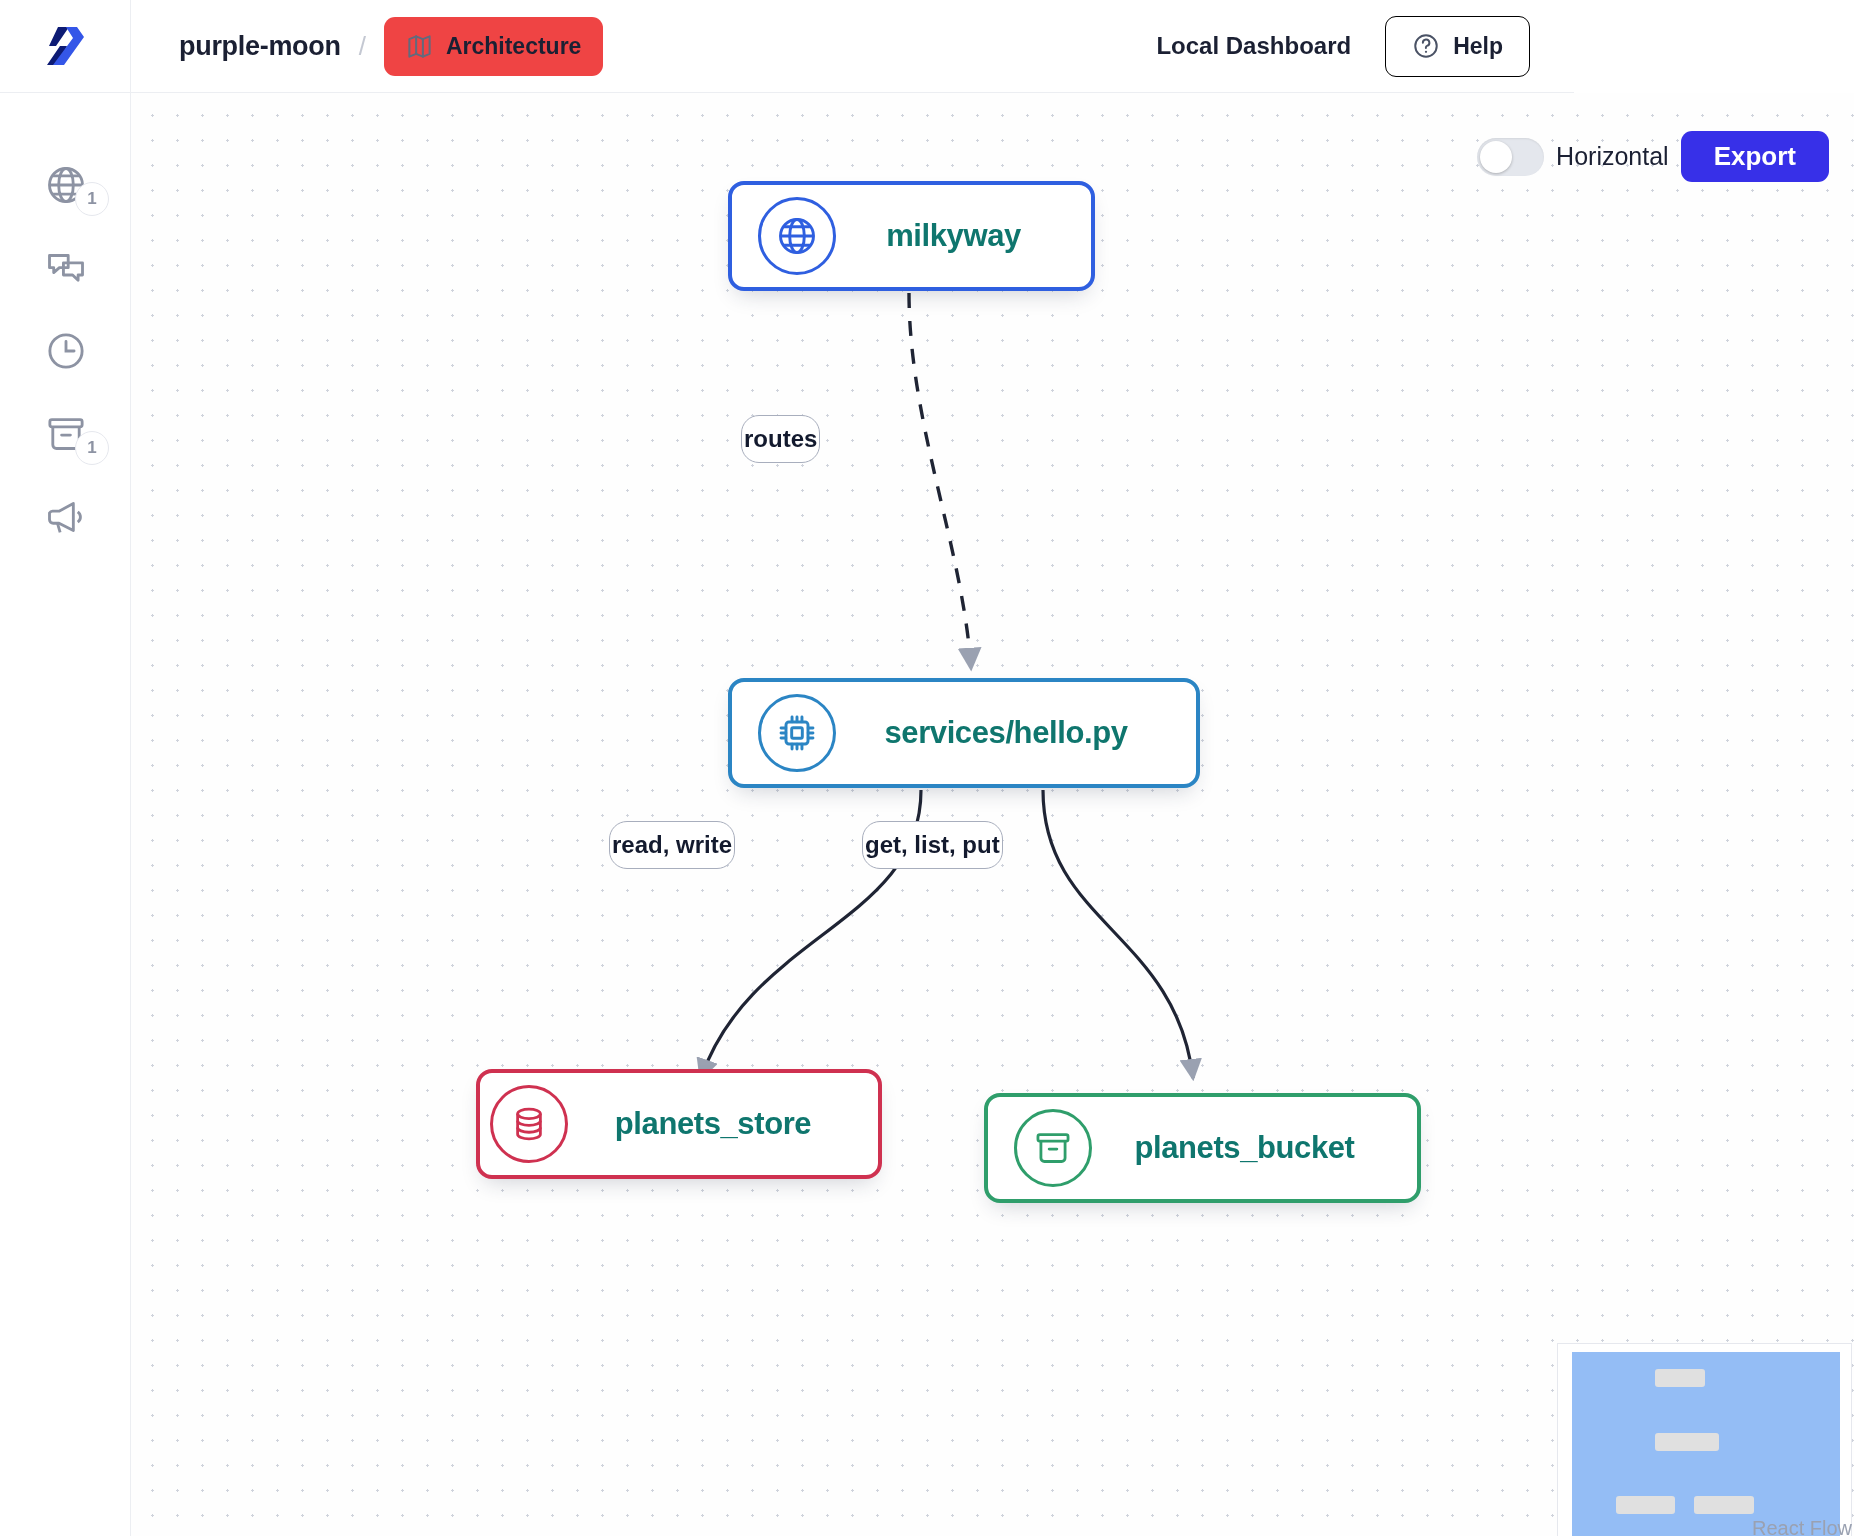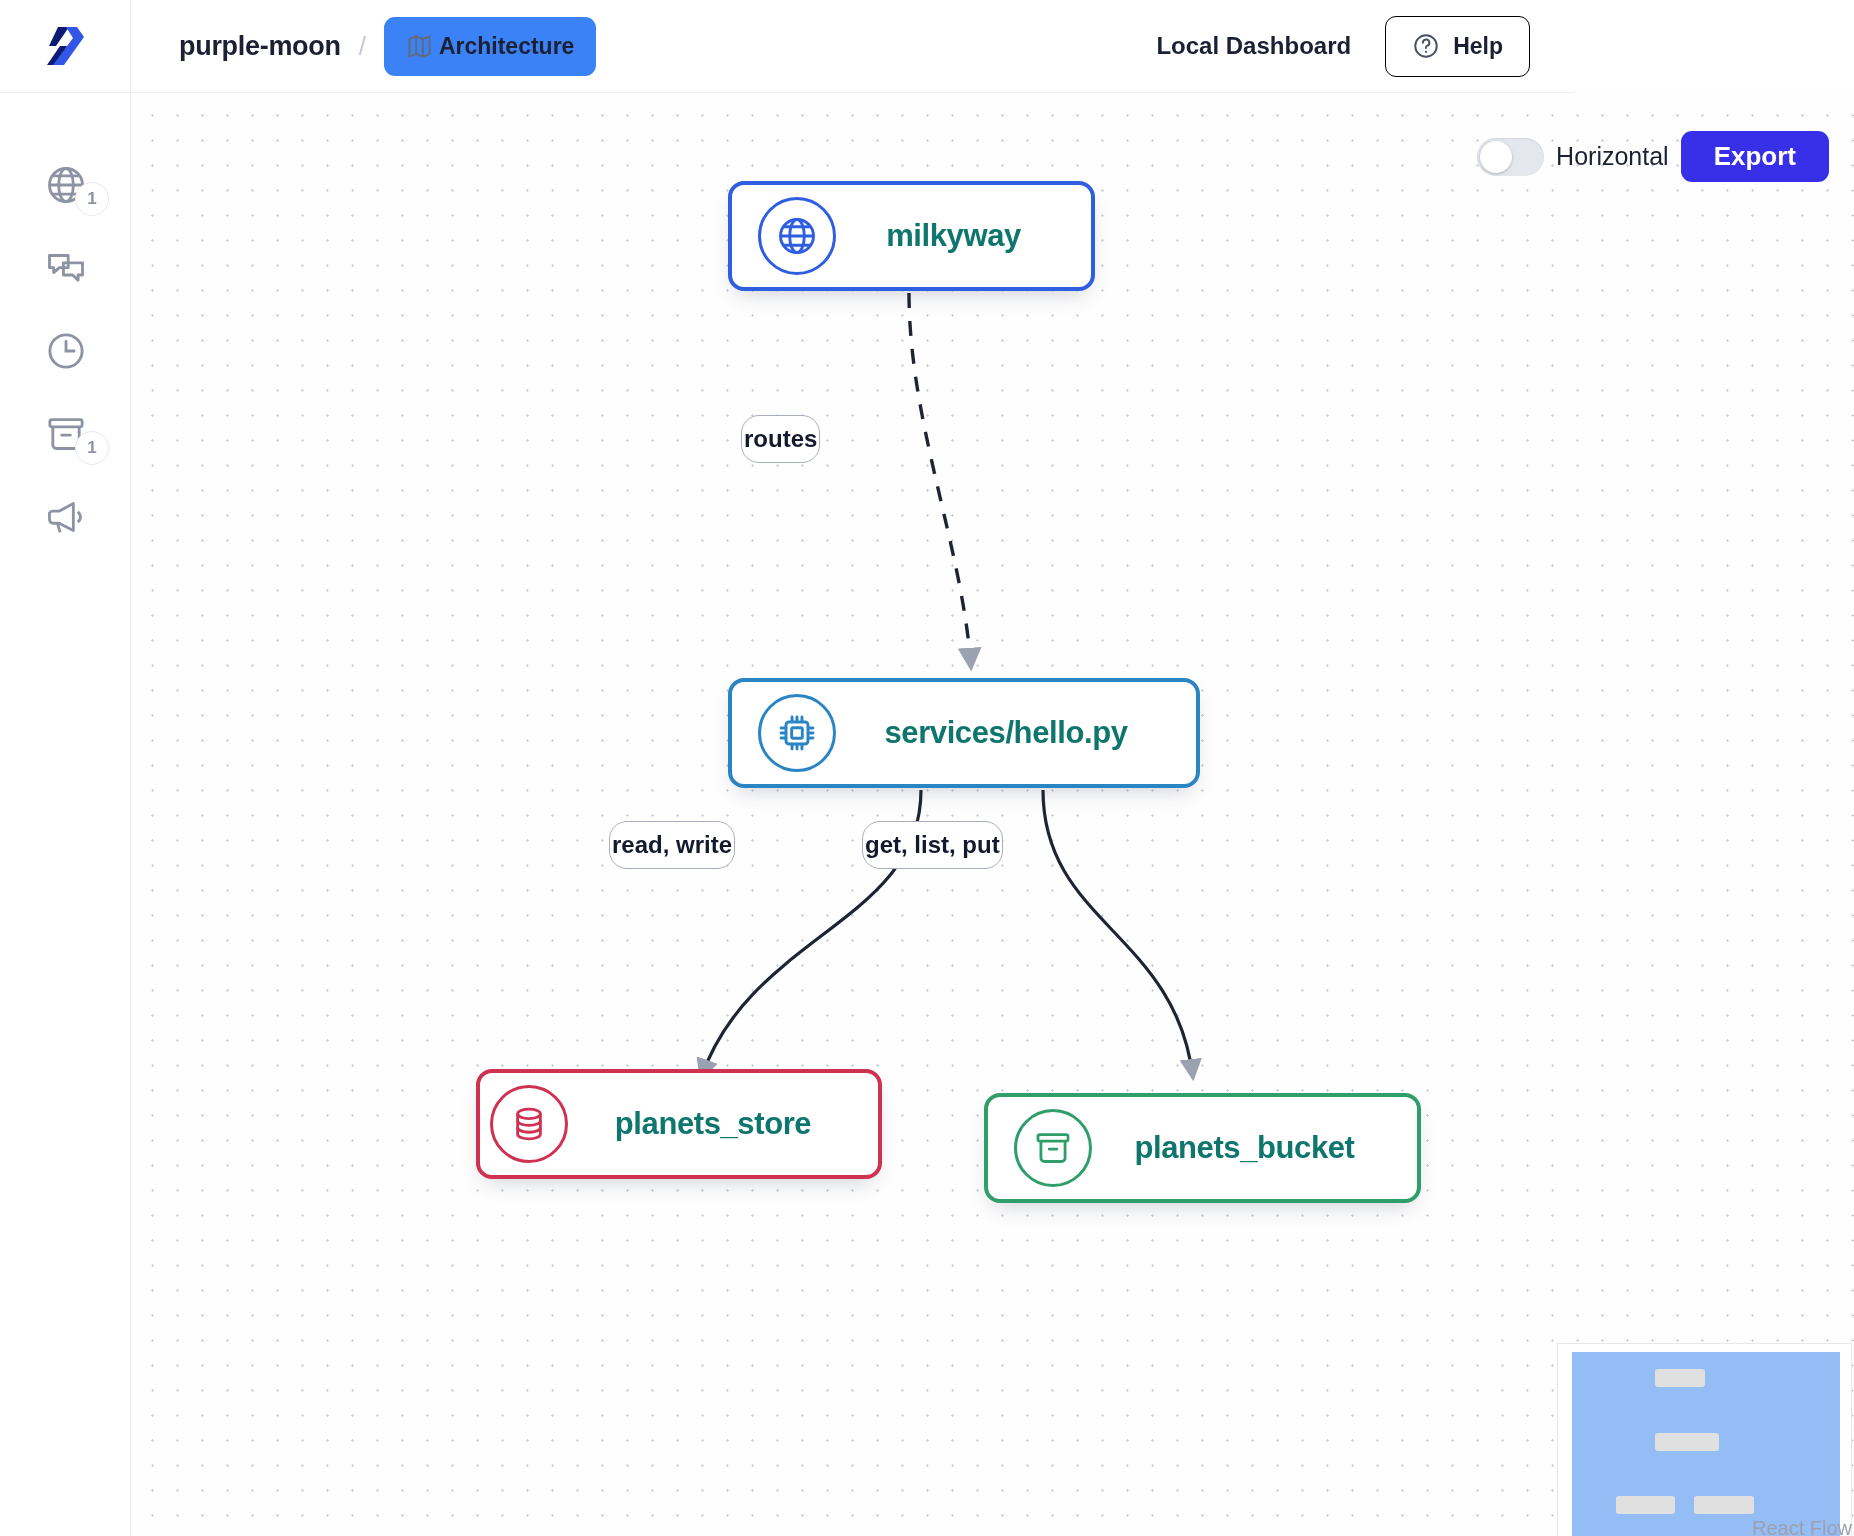--- a/index.html
+++ b/index.html
@@ -26,23 +26,23 @@
     border-right: 1px solid #eceef2;
   }
   .logo-mark { width: 46px; height: 46px; display: block; }
 
   .crumb-wrap { display: flex; align-items: center; margin-left: 48px; gap: 18px; }
   .crumb-project {
     font-size: 27px; font-weight: 700; color: #1b2033; letter-spacing: -0.3px;
   }
   .crumb-sep { font-size: 26px; color: #c4c8d2; font-weight: 400; }
   .tab-pill {
-    display: flex; align-items: center; gap: 6px;
+    display: flex; align-items: center; gap: 13px;
     height: 59px; padding: 0 22px;
-    background: #3b82f6; border-radius: 11px;
+    background: #ef4444; border-radius: 11px;
     cursor: pointer;
     text-align: right;
   }
   .tab-pill .lbl { font-size: 23px; font-weight: 600; color: #1b2033; }
 
   .header-right {
     margin-left: auto; display: flex; align-items: center; gap: 34px;
     padding-right: 44px;
   }
   .dash-label { font-size: 24px; font-weight: 700; color: #1b2033; }

